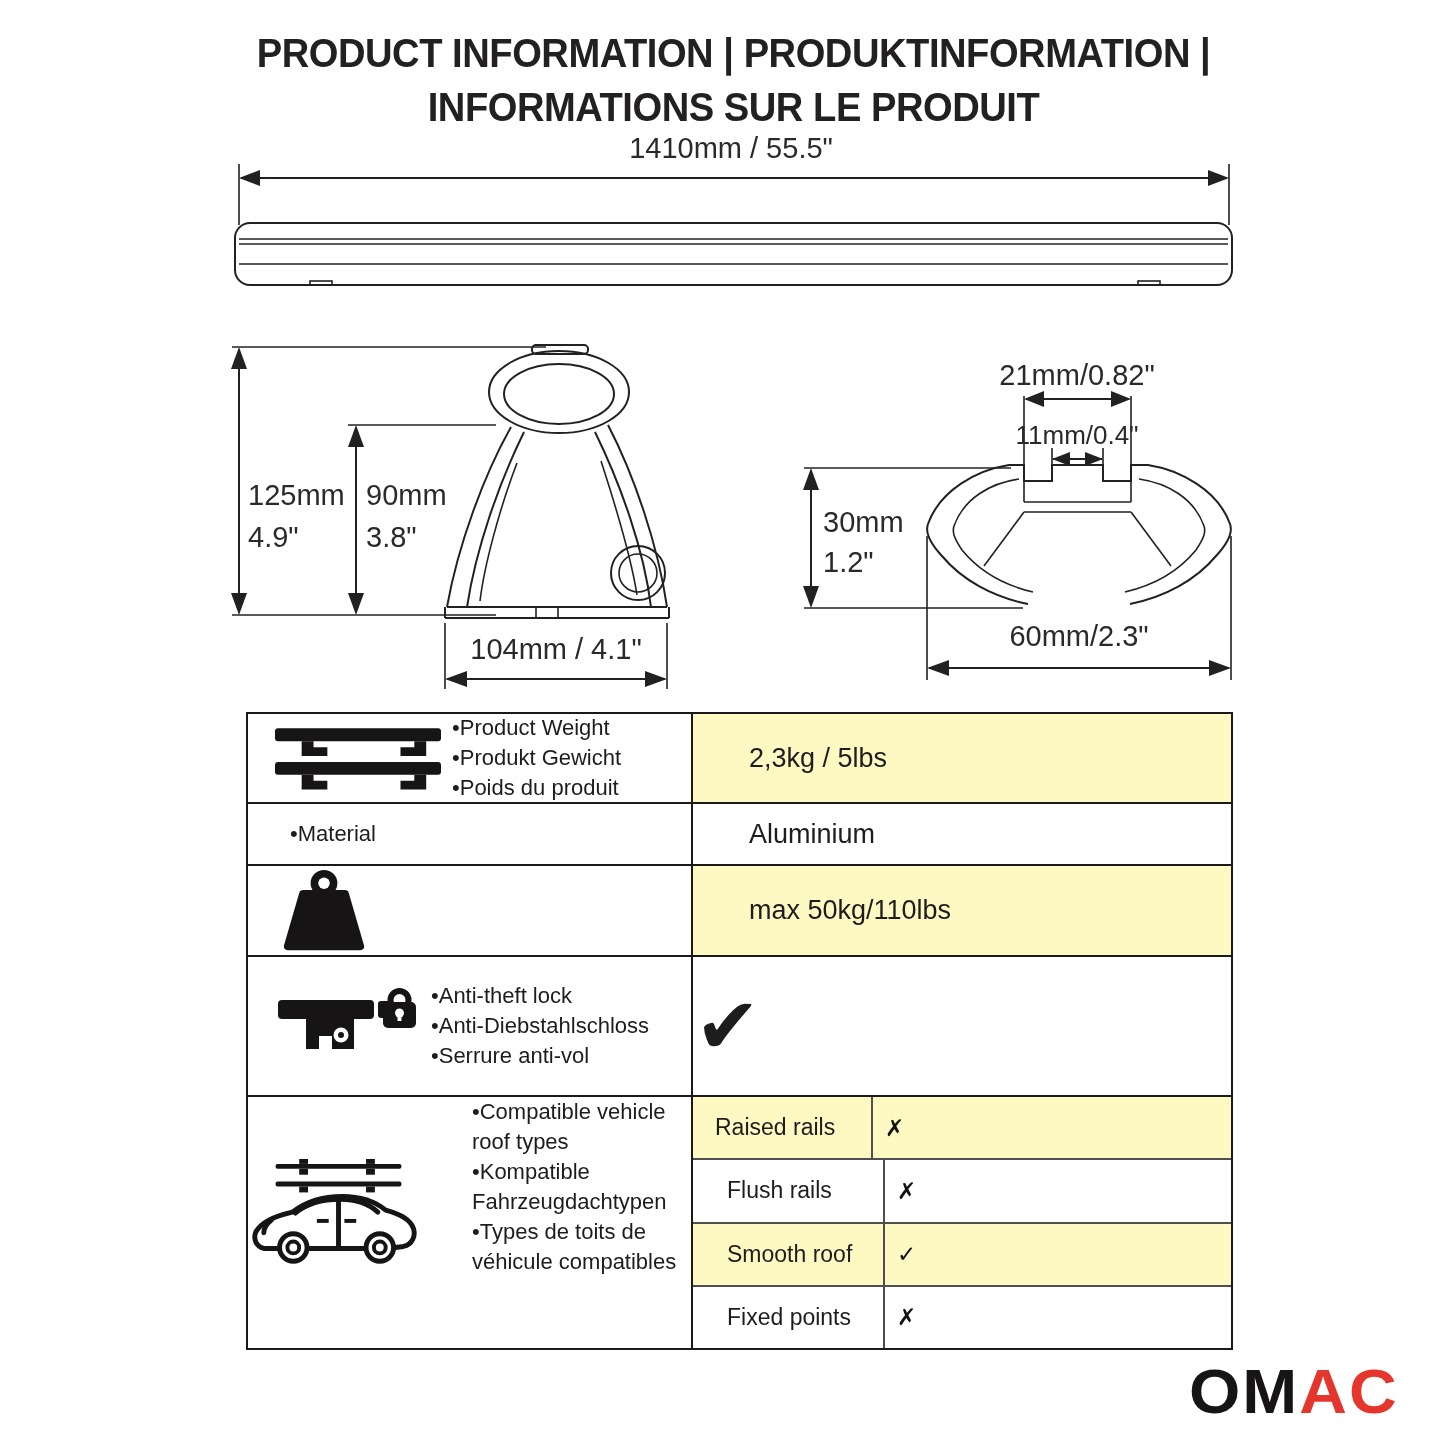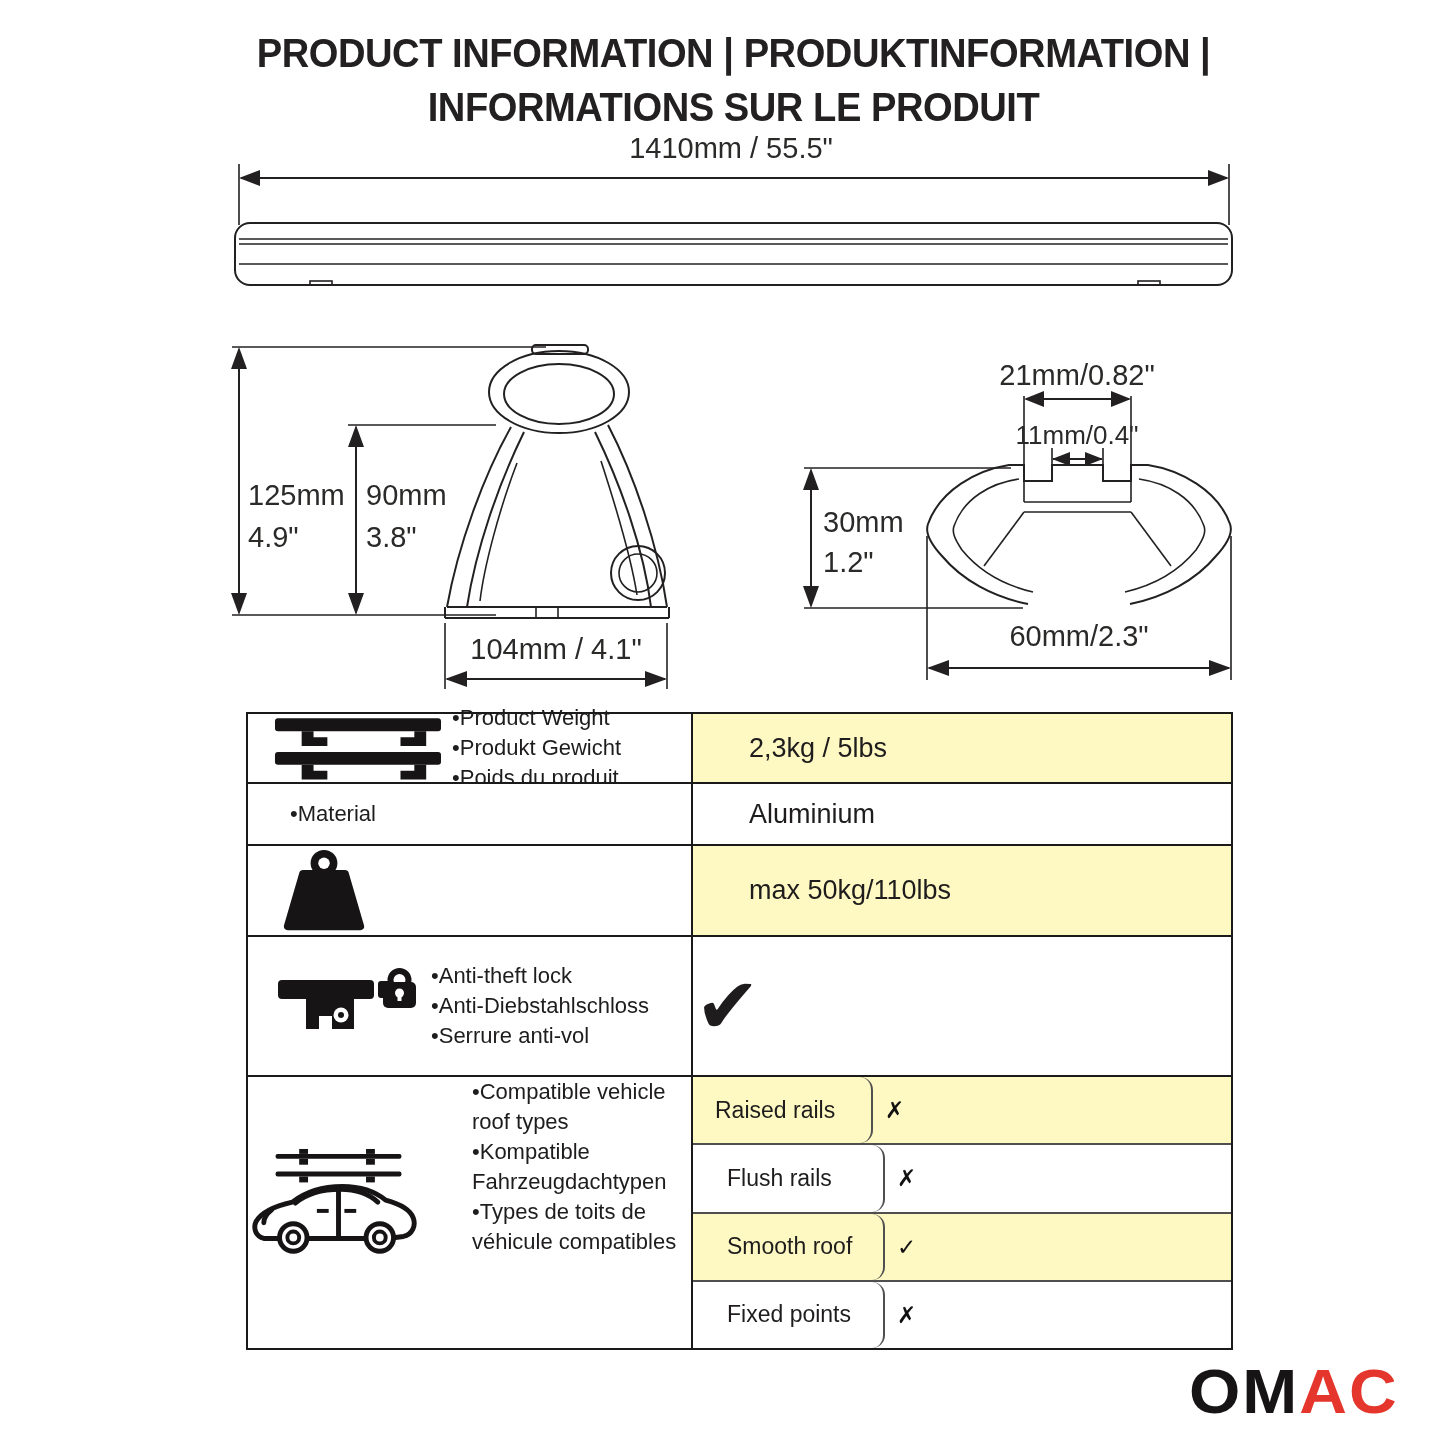--- a/index.html
+++ b/index.html
@@ -15,42 +15,42 @@
   .tech .sm{font-size:26px;}
   .tech line,.tech path,.tech rect.o,.tech ellipse,.tech circle{stroke:#232021;fill:none;stroke-width:2;}
   .tech polygon{fill:#232021;stroke:none;}
   .thin{stroke-width:1.6 !important;}
   
   .spec-table{position:absolute;left:235px;top:712px;width:987px;height:638px;
               border:2px solid #1a1a1a;box-sizing:border-box;display:flex;flex-direction:column;
               font-size:22px;}
   .row{display:flex;box-sizing:border-box;}
   .row + .row{border-top:2px solid #1a1a1a;}
-  .r1{height:68px;} .r2{height:62px;} .r3{height:91px;} .r4{height:140px;} .r5{flex:1;}
+  .r1{height:88px;} .r2{height:62px;} .r3{height:91px;} .r4{height:140px;} .r5{flex:1;}
   .label-cell{width:443px;box-sizing:border-box;display:flex;align-items:center;background:#fff;}
   .value-cell{flex:1;border-left:2px solid #1a1a1a;box-sizing:border-box;
               display:flex;align-items:center;padding-left:56px;font-size:27px;color:#1e1c1c;}
   .shaded{background:#fef9c3;}
   .lines{line-height:30px;white-space:nowrap;color:#1e1c1c;}
   .icon{flex:none;}
   .ic1{margin-left:26px;margin-right:10px;}
   .ic3{margin-left:32px;margin-right:12px;}
   .ic4{margin-left:28px;margin-right:10px;}
   .col{flex-direction:row;justify-content:center;align-items:flex-start;}
   .col .icon{align-self:center;margin-bottom:14px;}
   .col .lines{margin-left:42px;white-space:normal;width:345px;}
   .bigcheck{font-family:"DejaVu Sans",sans-serif;font-size:78px;font-weight:bold;
             padding-left:0;margin-left:-28px;line-height:1;}
   .value-cell.checkcell{padding-left:30px;}
   
   .subtable{flex:1;border-left:2px solid #1a1a1a;display:flex;flex-direction:column;}
   .subrow{flex:1;display:flex;box-sizing:border-box;}
   .subrow + .subrow{border-top:2px solid #4f4f4f;padding-left:12px;}
   .sublabel{width:180px;box-sizing:border-box;border-right:2px solid #4f4f4f;
-            display:flex;align-items:center;padding-left:22px;font-size:23px;color:#1e1c1c;border-radius:13px;}
+            display:flex;align-items:center;padding-left:22px;font-size:23px;color:#1e1c1c;}
   .submark{flex:1;display:flex;align-items:center;padding-left:12px;
            font-family:"DejaVu Sans",sans-serif;font-size:23px;font-weight:bold;color:#111;}
   
   .logo{position:absolute;left:1178px;top:1358px;font-weight:bold;font-size:66px;
         letter-spacing:2px;line-height:1;transform:scaleY(.95);}
   .logo .blk{color:#161414;} .logo .red{color:#e5362d;}
 </style>
 </head>
 <body>
 

